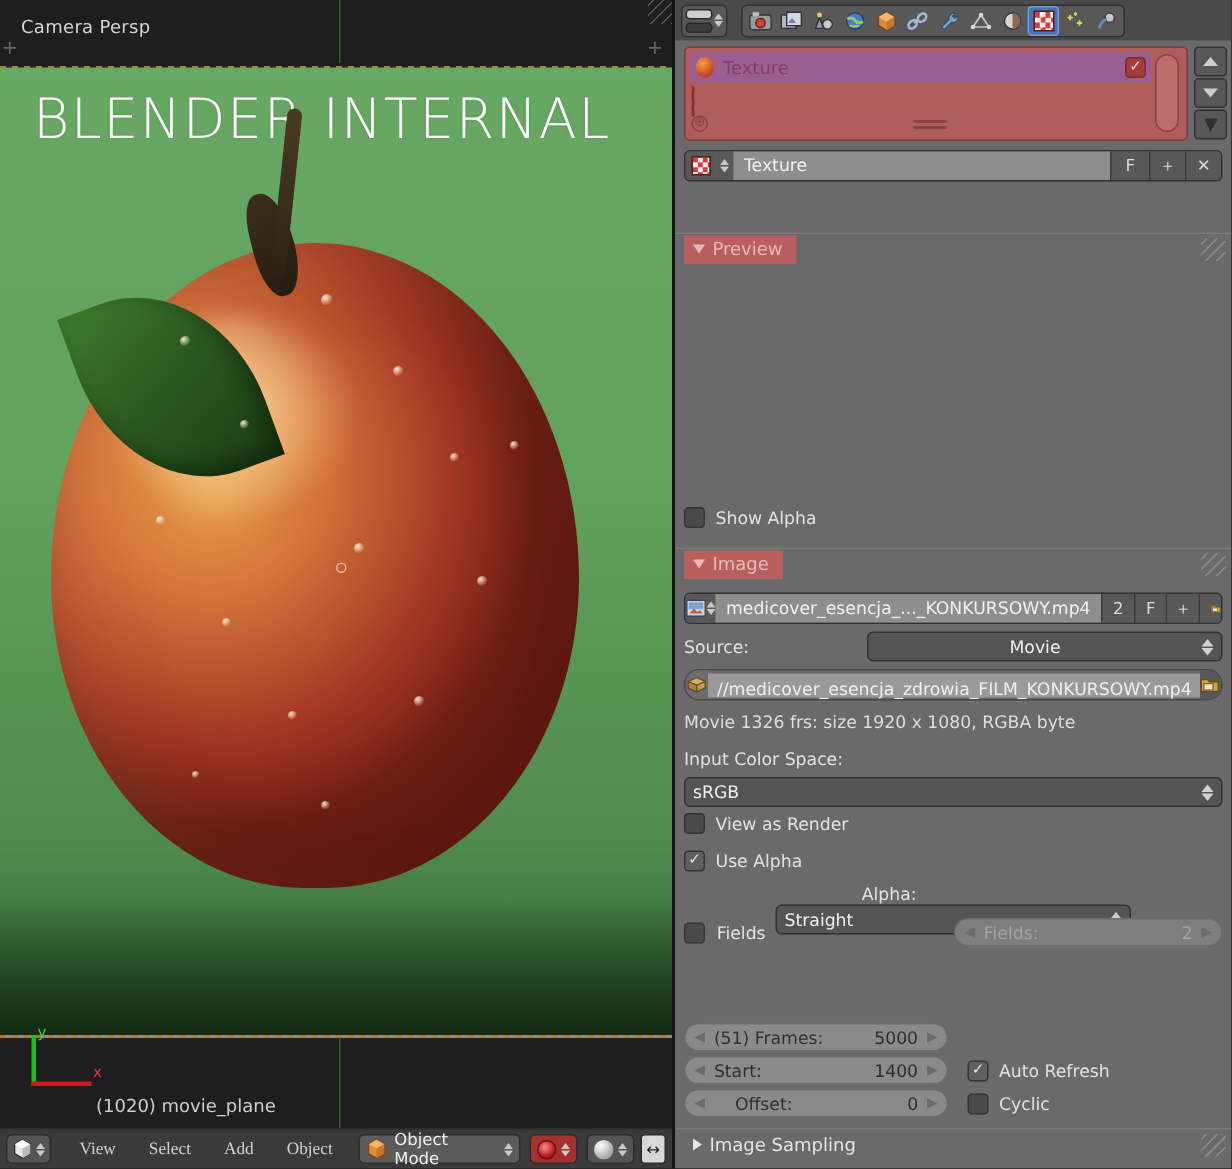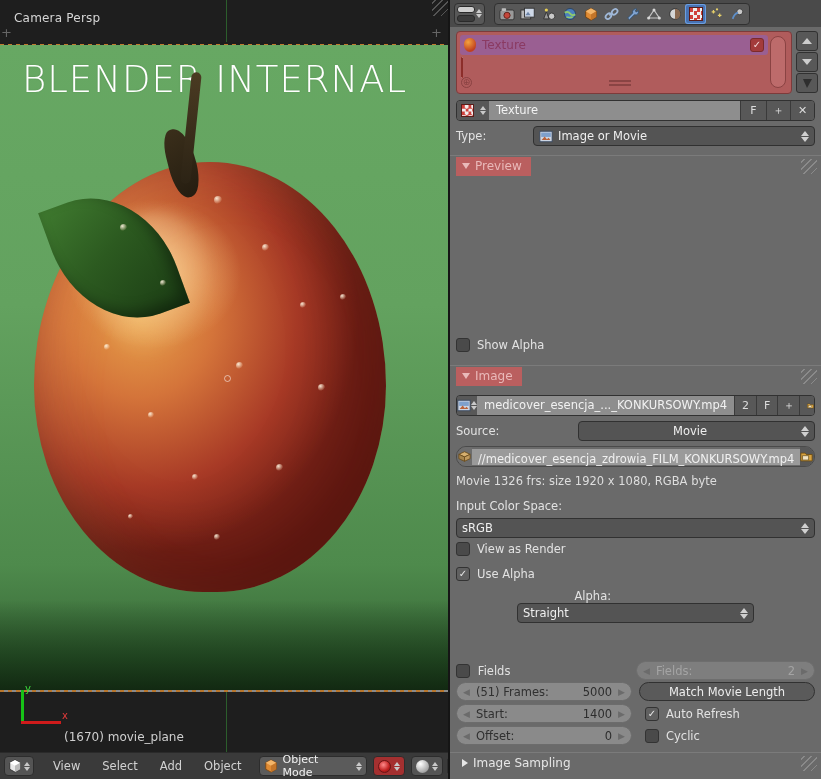--- a/index.html
+++ b/index.html
@@ -136,21 +136,21 @@
     background: #545454; border: 1px solid #2d2d2d; border-radius: 4px;
     height: 20px; padding: 0 3px; margin-right: 8px;
   }
   .cube-ico { width: 14px; height: 14px; }
   .updown { display: flex; flex-direction: column; gap: 1px; }
   .updown i { display:block; width:0;height:0;border-left:3px solid transparent;border-right:3px solid transparent; }
   .updown i.up { border-bottom: 4px solid #c9c9c9; }
   .updown i.dn { border-top: 4px solid #c9c9c9; }
   .menu-item {
     color: #d2d2d2; font-size: 11.5px; padding: 0 11px; height: 20px;
-    line-height: 20px; border-radius: 3px;
+    line-height: 20px; border-radius: 3px; font-family: Liberation Serif, serif;
   }
   .mode-dropdown {
     display: flex; align-items: center; gap: 5px;
     background: #5b5b5b; border: 1px solid #2d2d2d; border-radius: 4px;
     height: 20px; padding: 0 4px 0 4px; margin-left: 6px; min-width: 108px;
   }
   .mode-dropdown span.lbl { color: #f0f0f0; font-size: 11px; flex: 1; }
   .rnd-btn {
     display: flex; align-items: center; gap: 3px;
     background: #a43030; border: 1px solid #2d2d2d; border-radius: 4px;
@@ -416,21 +416,21 @@
     <div id="vp-bottom-dark"></div>
     <div id="vp-bottom-greenline"></div>
 
     <div id="axis-gizmo">
       <div id="axis-y"></div>
       <div id="axis-x"></div>
       <div id="axis-y-lbl">y</div>
       <div id="axis-x-lbl">x</div>
     </div>
 
-    <div id="obj-info">(1670) movie_plane</div>
+    <div id="obj-info">(1020) movie_plane</div>
 
     <div id="vp-footer">
       <div class="editor-type-btn">
         <svg class="cube-ico" viewBox="0 0 16 16">
           <path d="M8 1 L14 4.3 L14 11.7 L8 15 L2 11.7 L2 4.3 Z" fill="#e8e8e8" stroke="#2a2a2a" stroke-width="1"></path>
           <path d="M8 1 L14 4.3 L8 7.7 L2 4.3 Z" fill="#ffffff"></path>
           <path d="M8 7.7 L14 4.3 L14 11.7 L8 15 Z" fill="#b9b9b9"></path>
         </svg>
         <span class="updown">
             <i class="up"></i>
@@ -612,35 +612,20 @@
               <i class="dn"></i>
             </span>
         </span>
         <span class="id-name">Texture</span>
         <span class="id-btn" style="width:26px;">F</span>
         <span class="id-btn" style="width:24px;">＋</span>
         <span class="id-btn" style="width:24px;">✕</span>
       </div>
     </div>
 
-    <div class="row" style="top:126px;">
-      <span class="lbl" style="width:77px;">Type:</span>
-      <span class="dropdown" style="width:282px;">
-        <svg width="14" height="13" viewBox="0 0 16 14">
-            <rect x="1" y="1" width="14" height="12" fill="#cdd6e4" stroke="#35455c"></rect>
-            <rect x="2.5" y="2.5" width="11" height="5" fill="#7ea0cc"></rect>
-            <path d="M3 11 L6.5 7 L9 10 L11 8.5 L13 11 Z" fill="#b9623a"></path>
-          </svg>
-        <span>Image or Movie</span>
-        <span class="spin">
-            <i class="up"></i>
-            <i class="dn"></i>
-          </span>
-      </span>
-    </div>
 
     <div class="panel-head" style="top:155px;">
       <div class="panel-tag">
         <span class="tri-d"></span>
         <span>Preview</span>
       </div>
       <div class="grip-corner"></div>
     </div>
 
     <div class="row cbox-row" style="top:338px;">
@@ -752,58 +737,57 @@
       <span class="lbl" style="width:122px;">Alpha:</span>
       <span class="dropdown" style="width:237px;">
         <span>Straight</span>
         <span class="spin">
             <i class="up"></i>
             <i class="dn"></i>
           </span>
       </span>
     </div>
 
-    <div class="row" style="top:661px;">
+    <div class="row" style="top:612px;">
       <span class="cbox" style="margin-right:8px;"></span>
       <span class="lbl" style="width:160px;">Fields</span>
       <span class="numfield dis" style="width:181px;">
         <span class="ar">◀</span>
         <span class="nm" style="margin-left:6px;">Fields:</span>
         <span class="nv">2</span>
         <span class="ar" style="margin-left:6px;">▶</span>
       </span>
     </div>
 
     <div class="row" style="top:682px;">
       <span class="numfield" style="width:176px;">
         <span class="ar">◀</span>
         <span class="nm" style="margin-left:6px;">(51) Frames:</span>
         <span class="nv">5000</span>
         <span class="ar" style="margin-left:6px;">▶</span>
       </span>
-      <span class="btn-gray" style="width:176px;margin-left:7px;">Match Movie Length</span>
     </div>
 
     <div class="row" style="top:704px;">
       <span class="numfield" style="width:176px;">
         <span class="ar">◀</span>
         <span class="nm" style="margin-left:6px;">Start:</span>
         <span class="nv">1400</span>
         <span class="ar" style="margin-left:6px;">▶</span>
       </span>
       <span class="cbox-row" style="margin-left:13px;">
         <span class="cbox on">✓</span>
         <span class="lbl">Auto Refresh</span>
       </span>
     </div>
 
     <div class="row" style="top:726px;">
       <span class="numfield" style="width:176px;">
         <span class="ar">◀</span>
-        <span class="nm" style="margin-left:6px;">Offset:</span>
+        <span class="nm" style="margin-left:20px;">Offset:</span>
         <span class="nv">0</span>
         <span class="ar" style="margin-left:6px;">▶</span>
       </span>
       <span class="cbox-row" style="margin-left:13px;">
         <span class="cbox"></span>
         <span class="lbl">Cyclic</span>
       </span>
     </div>
 
     <div class="panel-head" style="top:752px;">

